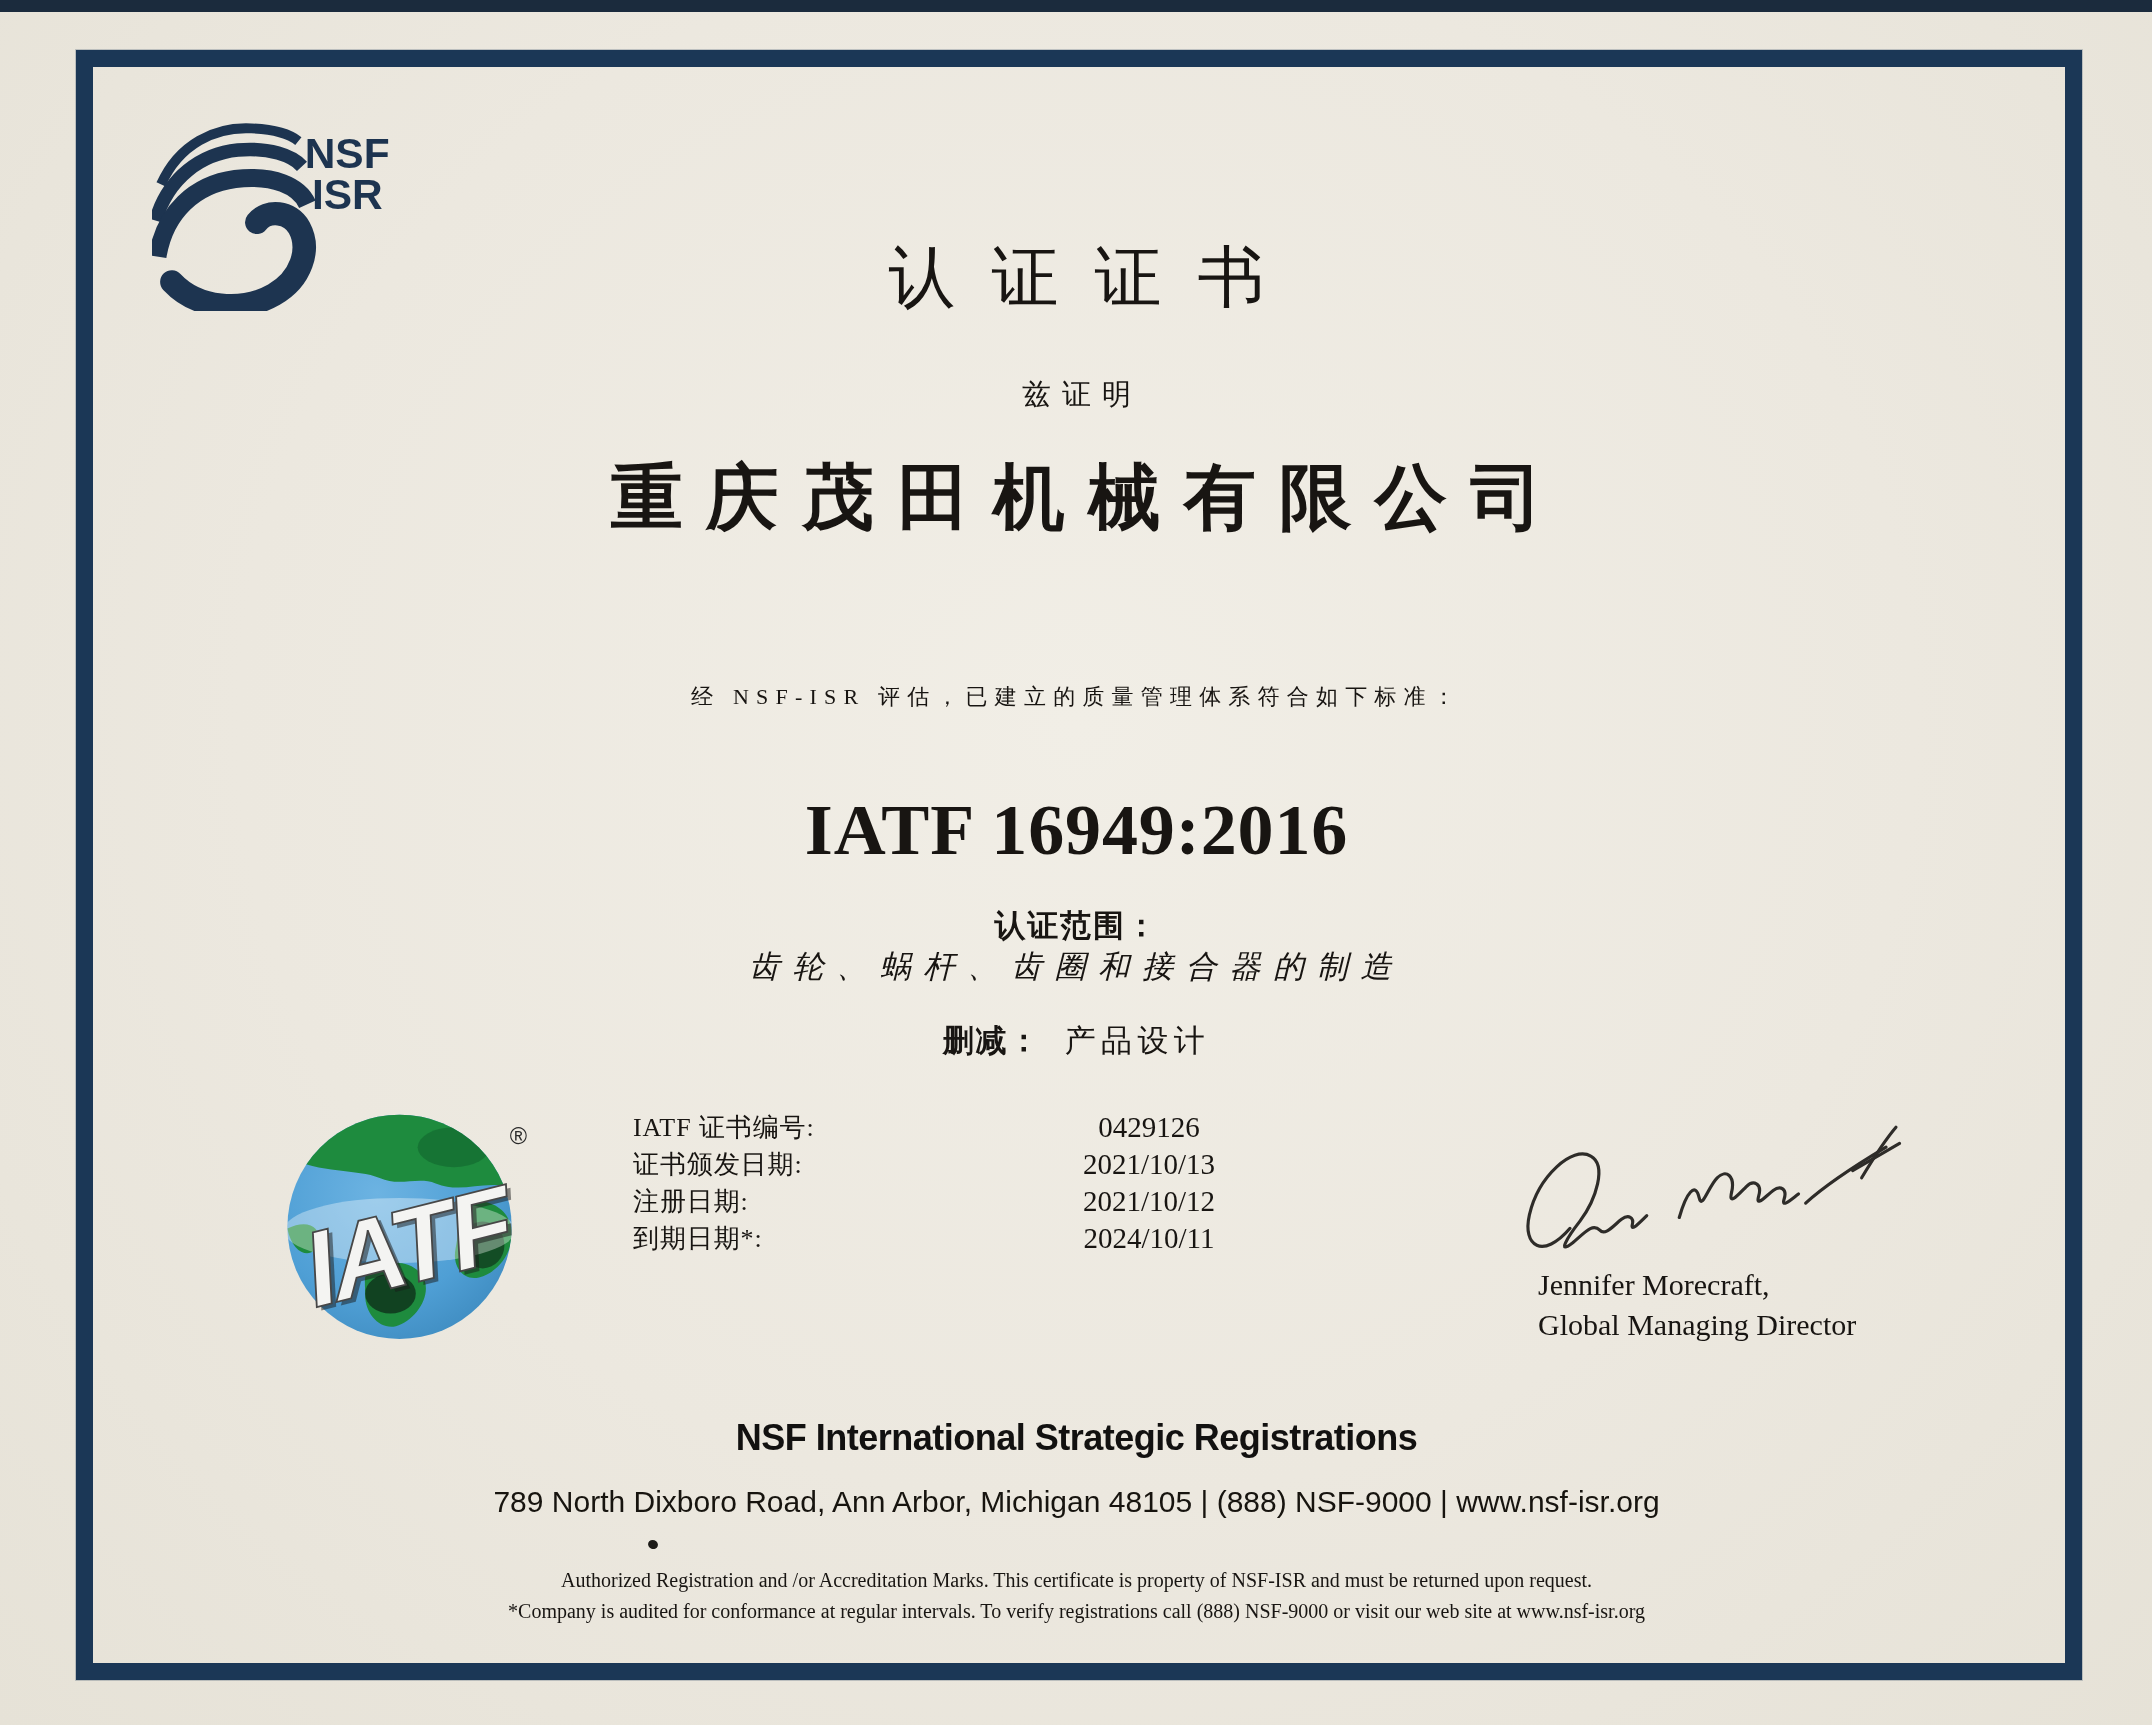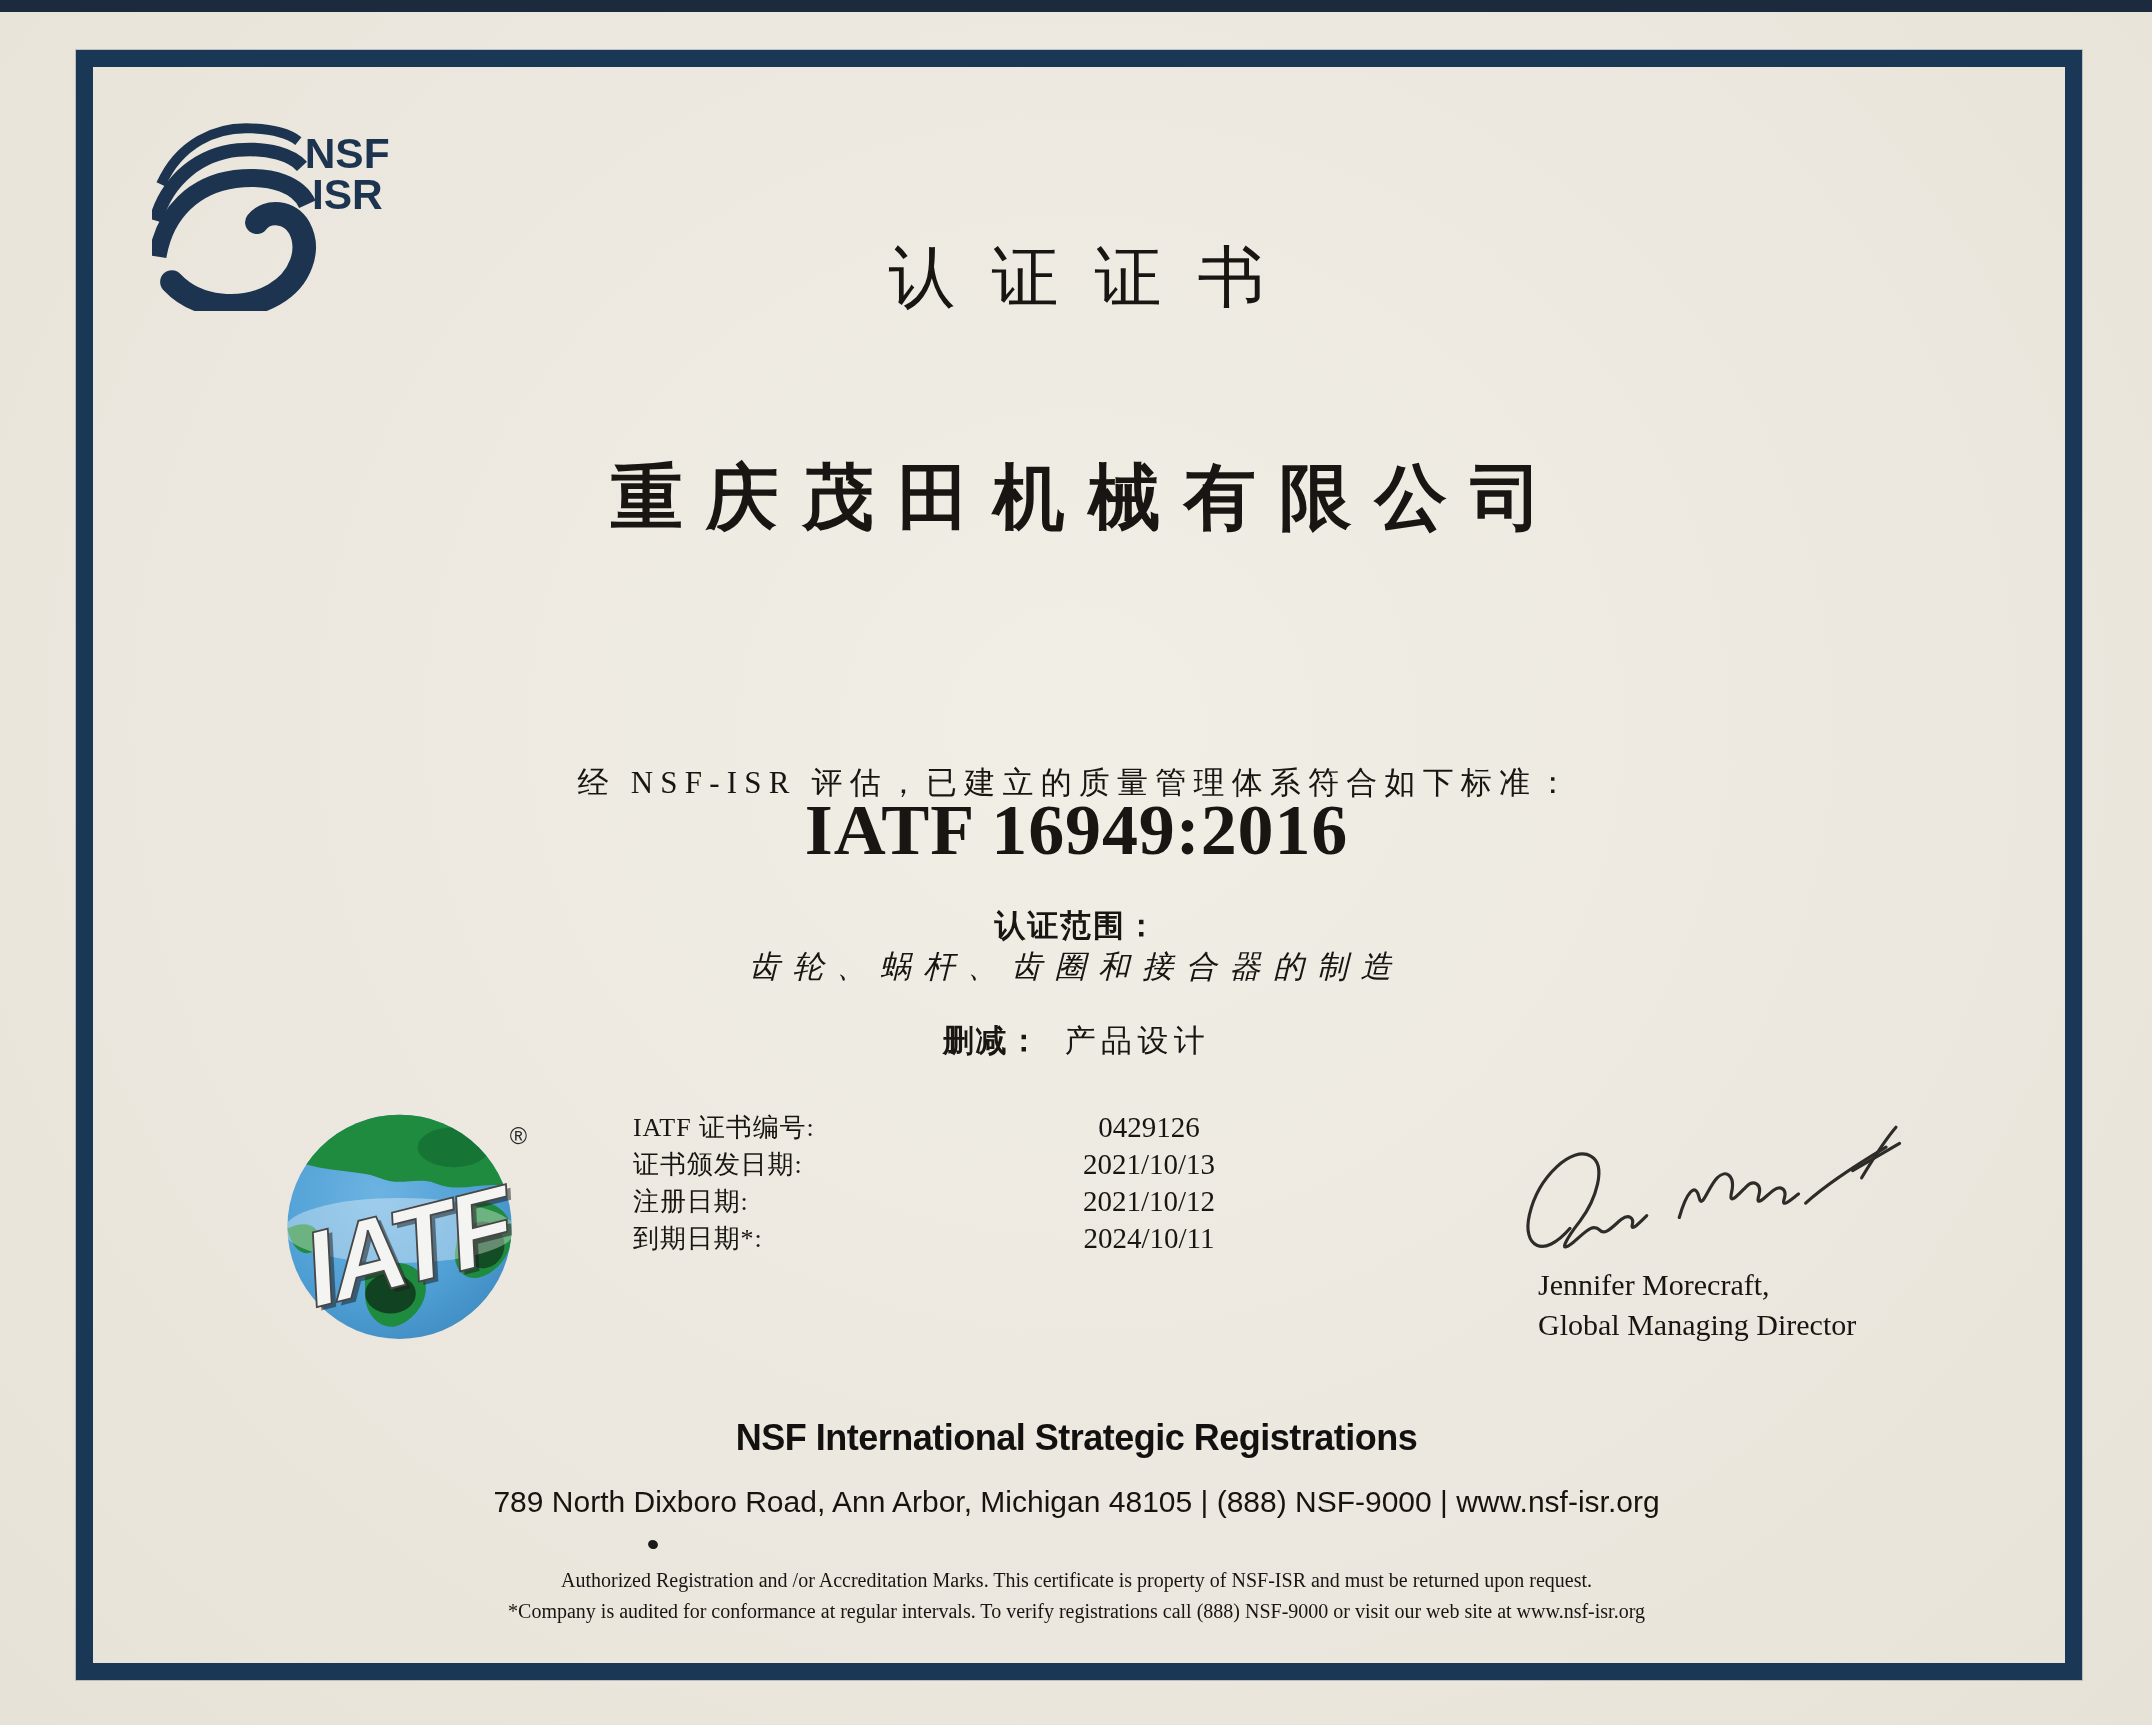--- a/index.html
+++ b/index.html
@@ -15,21 +15,21 @@
   #top-strip{left:0;top:0;width:2153px;height:11.8px;background:#1b2b3d;}
   #frame{
     left:76px;top:50px;width:2006px;height:1630px;
     border:17px solid #1b3756;box-sizing:border-box;
     box-shadow:0 0 0 0.9px rgba(27,55,86,.25);
   }
   #cert-title{top:232px;font-size:67px;letter-spacing:36px;text-indent:36px;font-weight:400;}
   #certify-line{top:375px;font-size:29px;letter-spacing:11px;text-indent:11px;}
   #company-name{top:450px;font-size:72px;font-weight:700;letter-spacing:23.5px;text-indent:23.5px;}
   #company-address{top:576px;font-size:31px;letter-spacing:3.6px;}
-  #assessment-line{top:762px;font-size:31px;letter-spacing:7.2px;}
+  #assessment-line{top:682px;font-size:22px;letter-spacing:7.2px;}
   #standard{top:789px;font-size:72px;font-weight:700;letter-spacing:0.9px;}
   #scope-heading{top:905px;font-size:31px;font-weight:700;letter-spacing:1.8px;}
   #scope-text{top:946px;font-size:31px;letter-spacing:12.7px;font-style:italic;}
   #exclusion-line{top:1020px;font-size:31px;}
   #exclusion-line .lbl{font-weight:700;letter-spacing:1.8px;}
   #exclusion-line .val{margin-left:23.5px;letter-spacing:5.4px;}
   #fields{left:633px;top:1109px;}
   .field-row{display:flex;height:37px;line-height:37px;}
   .field-label{display:inline-block;width:299px;font-size:26px;text-align:left;letter-spacing:0.9px;}
   .field-value{display:inline-block;width:434px;font-size:29px;text-align:center;}
@@ -55,20 +55,21 @@
       <path d="M 10 70 C 30 25 70 6 110 8 C 135 9 152 14 162 22" stroke-width="11"></path>
       <path d="M 4 110 C 18 62 55 36 95 32 C 130 29 155 38 166 50" stroke-width="15"></path>
       <path d="M 6 150 C 14 100 48 70 92 64 C 135 59 163 72 172 92" stroke-width="20"></path>
       <path d="M 22 178 C 50 208 100 212 135 192 C 165 175 176 142 163 118 C 153 100 128 97 116 112" stroke-width="26" stroke-linecap="round"></path>
     </g>
     <text x="169" y="52" font-size="47" font-weight="700" fill="#1d3450">NSF</text>
     <text x="177" y="97" font-size="47" font-weight="700" fill="#1d3450">ISR</text>
   </svg>
 
   <div id="cert-title" class="abs center">认证证书</div>
+  <div id="certify-line" class="abs center">兹证明</div>
   <div id="company-name" class="abs center">重庆茂田机械有限公司</div>
   <div id="assessment-line" class="abs center">经 NSF-ISR 评估，已建立的质量管理体系符合如下标准：</div>
   <div id="standard" class="abs center">IATF 16949:2016</div>
   <div id="scope-heading" class="abs center">认证范围：</div>
   <div id="scope-text" class="abs center">齿轮、蜗杆、齿圈和接合器的制造</div>
   <div id="exclusion-line" class="abs center">
     <span class="lbl">删减：</span><span class="val">产品设计</span>
   </div>
 
   <svg class="abs" style="left:282px;top:1093px;" width="264" height="264" viewBox="0 0 292 292">

